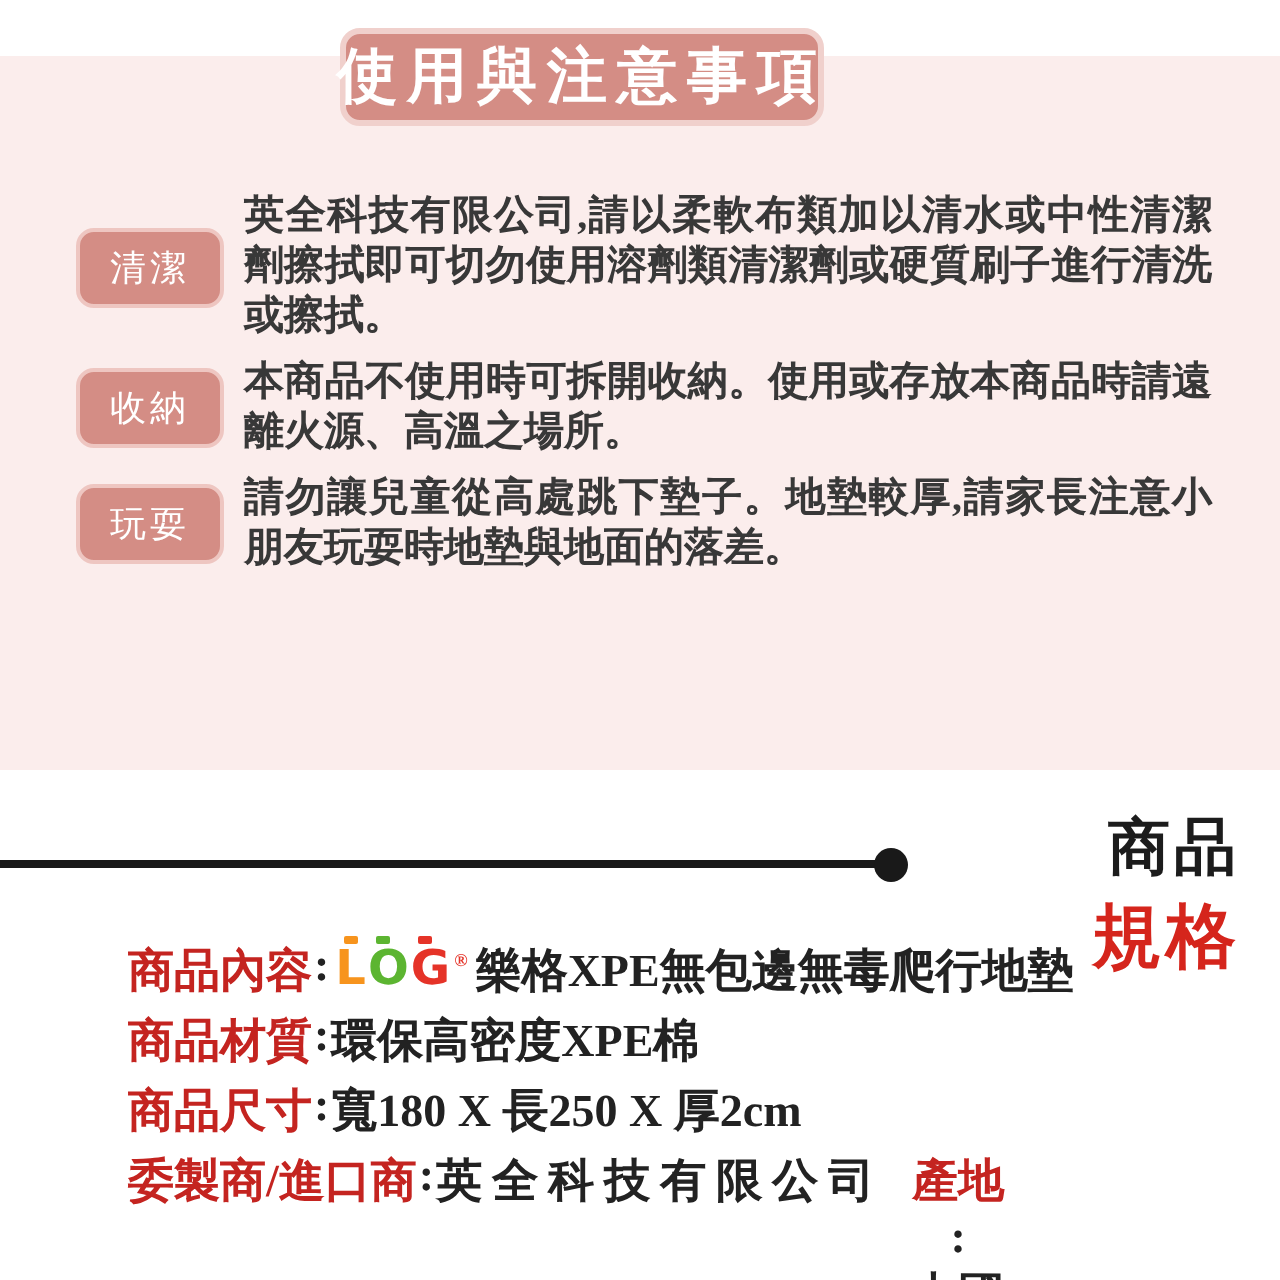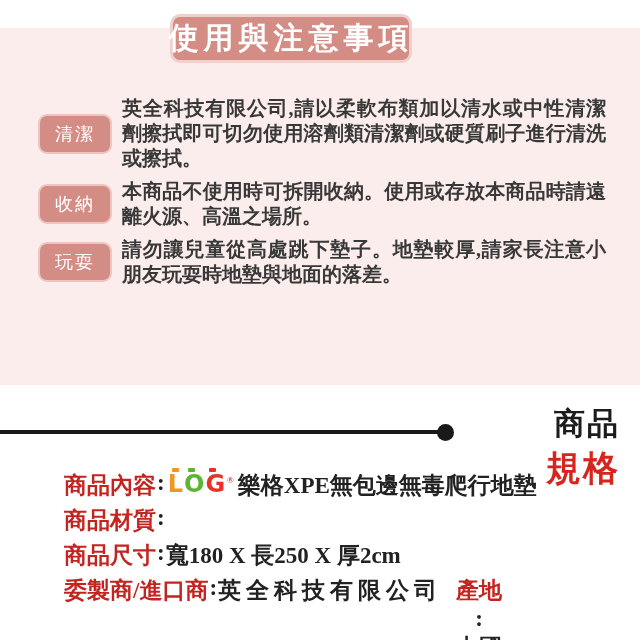--- a/index.html
+++ b/index.html
@@ -100,20 +100,21 @@
         <span class="log-letter" style="color: rgb(92, 181, 49);">O</span>
         <span class="log-letter" style="color: rgb(229, 51, 40);">G</span>
         <span class="log-reg" style="color: rgb(229, 51, 40);">®</span>
       </span>
       <span>樂格XPE無包邊無毒爬行地墊</span>
     </div>
 
     <div class="spec-row">
       <span class="red-label">商品材質</span>
       <span class="spec-colon">:</span>
+      <span>環保高密度XPE棉</span>
     </div>
 
     <div class="spec-row">
       <span class="red-label">商品尺寸</span>
       <span class="spec-colon">:</span>
       <span>寬180 X 長250 X 厚2cm</span>
     </div>
 
     <div class="spec-row">
       <span class="red-label">委製商/進口商</span>

